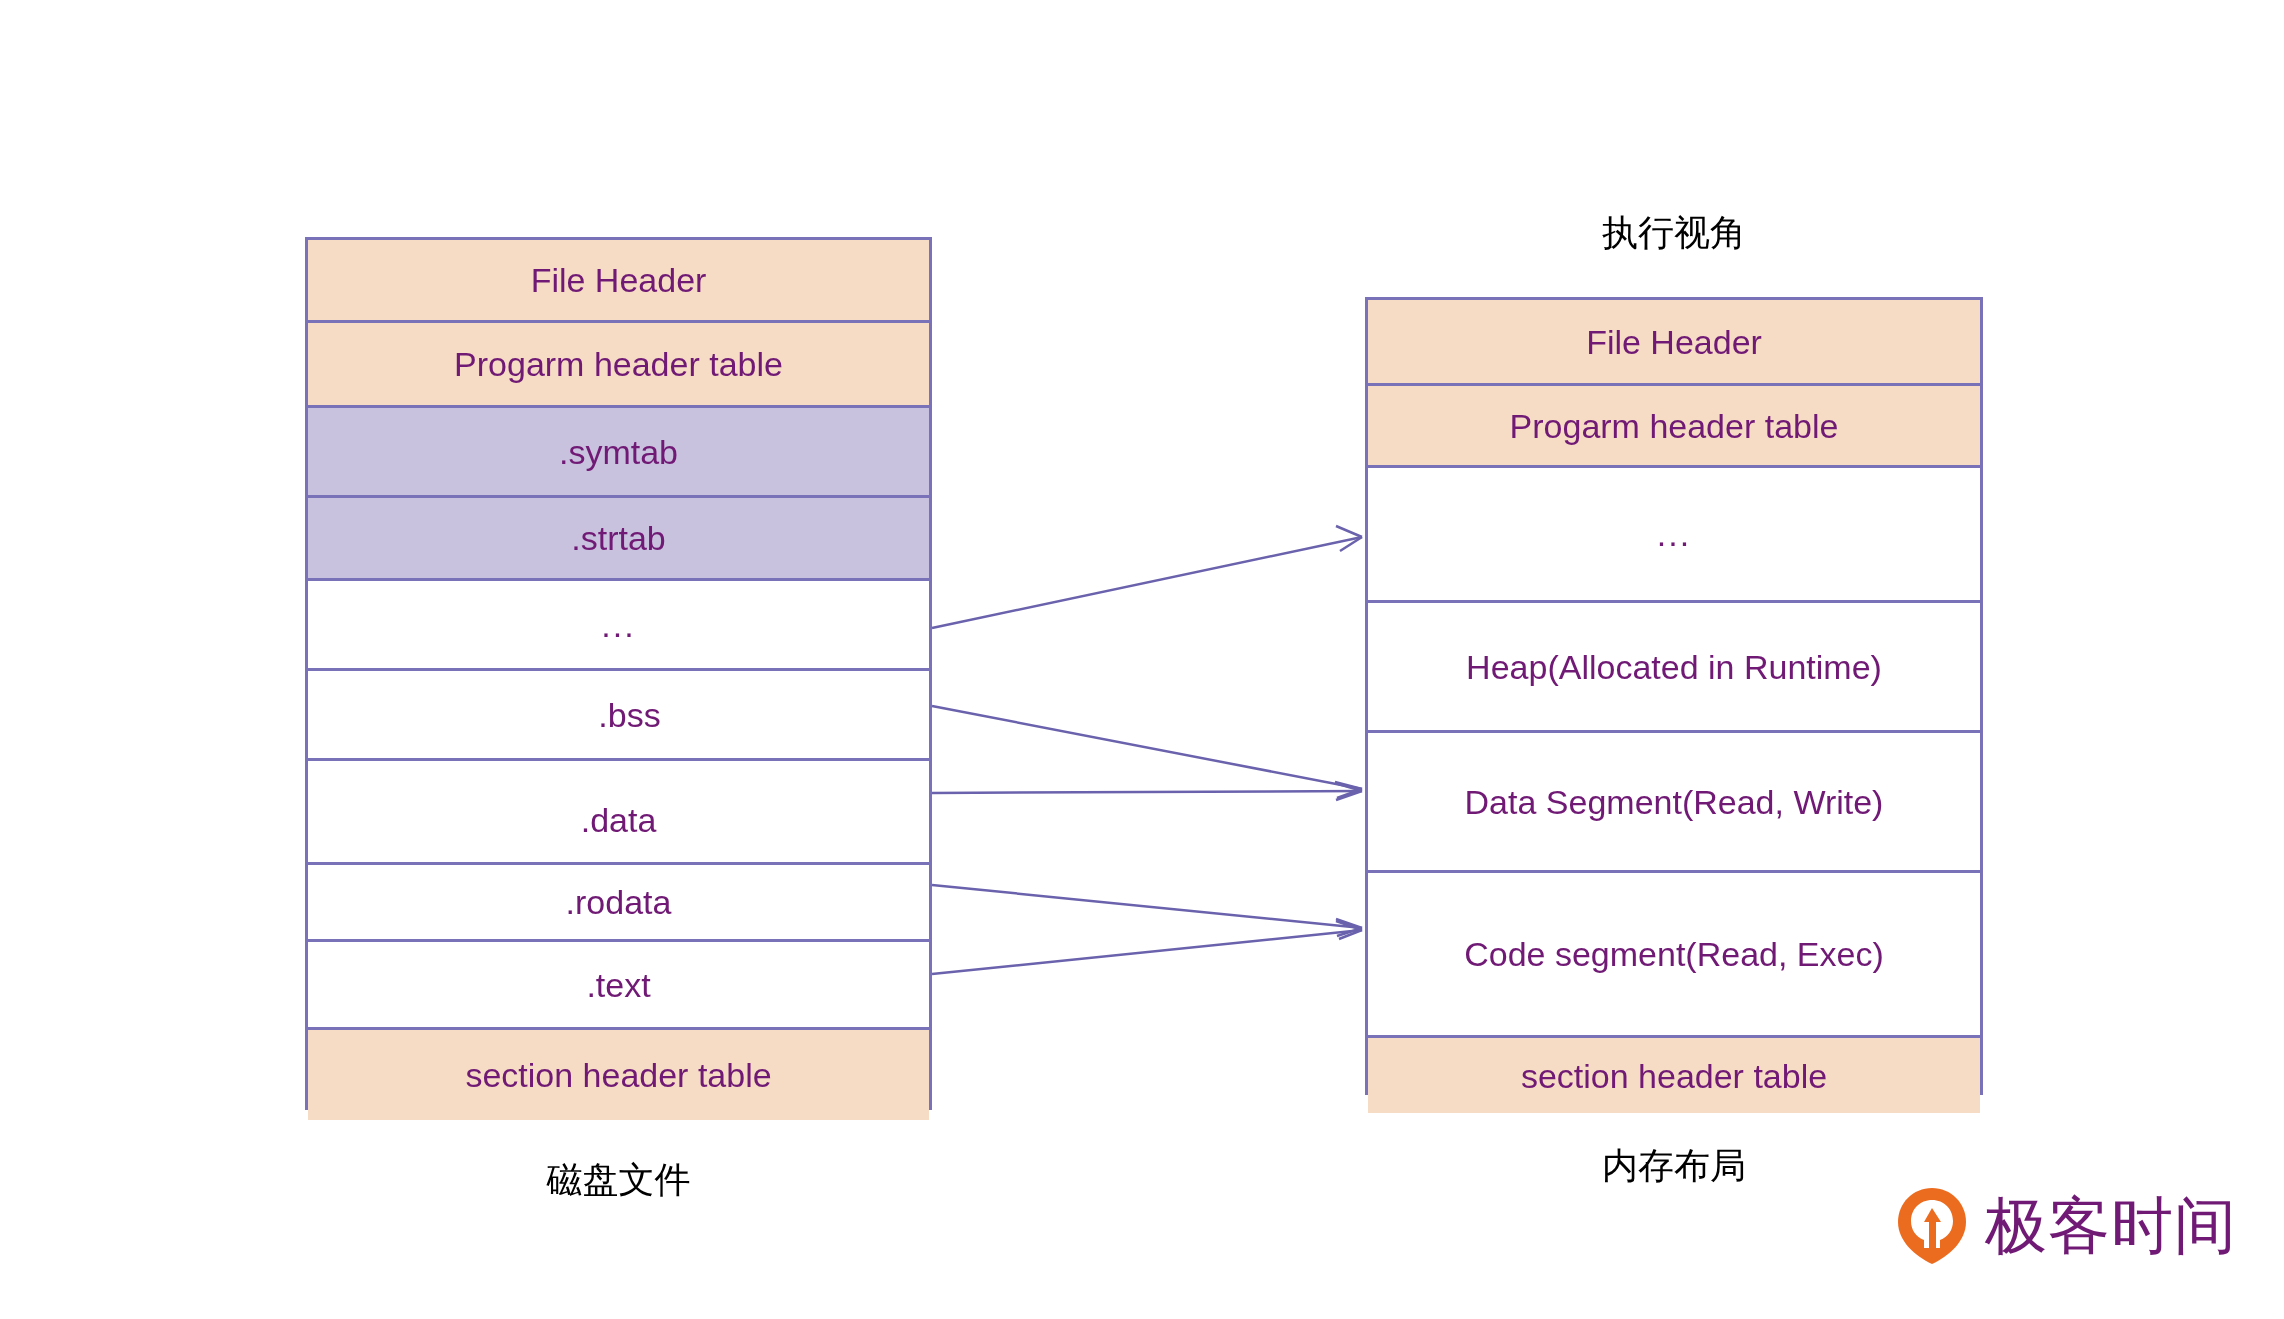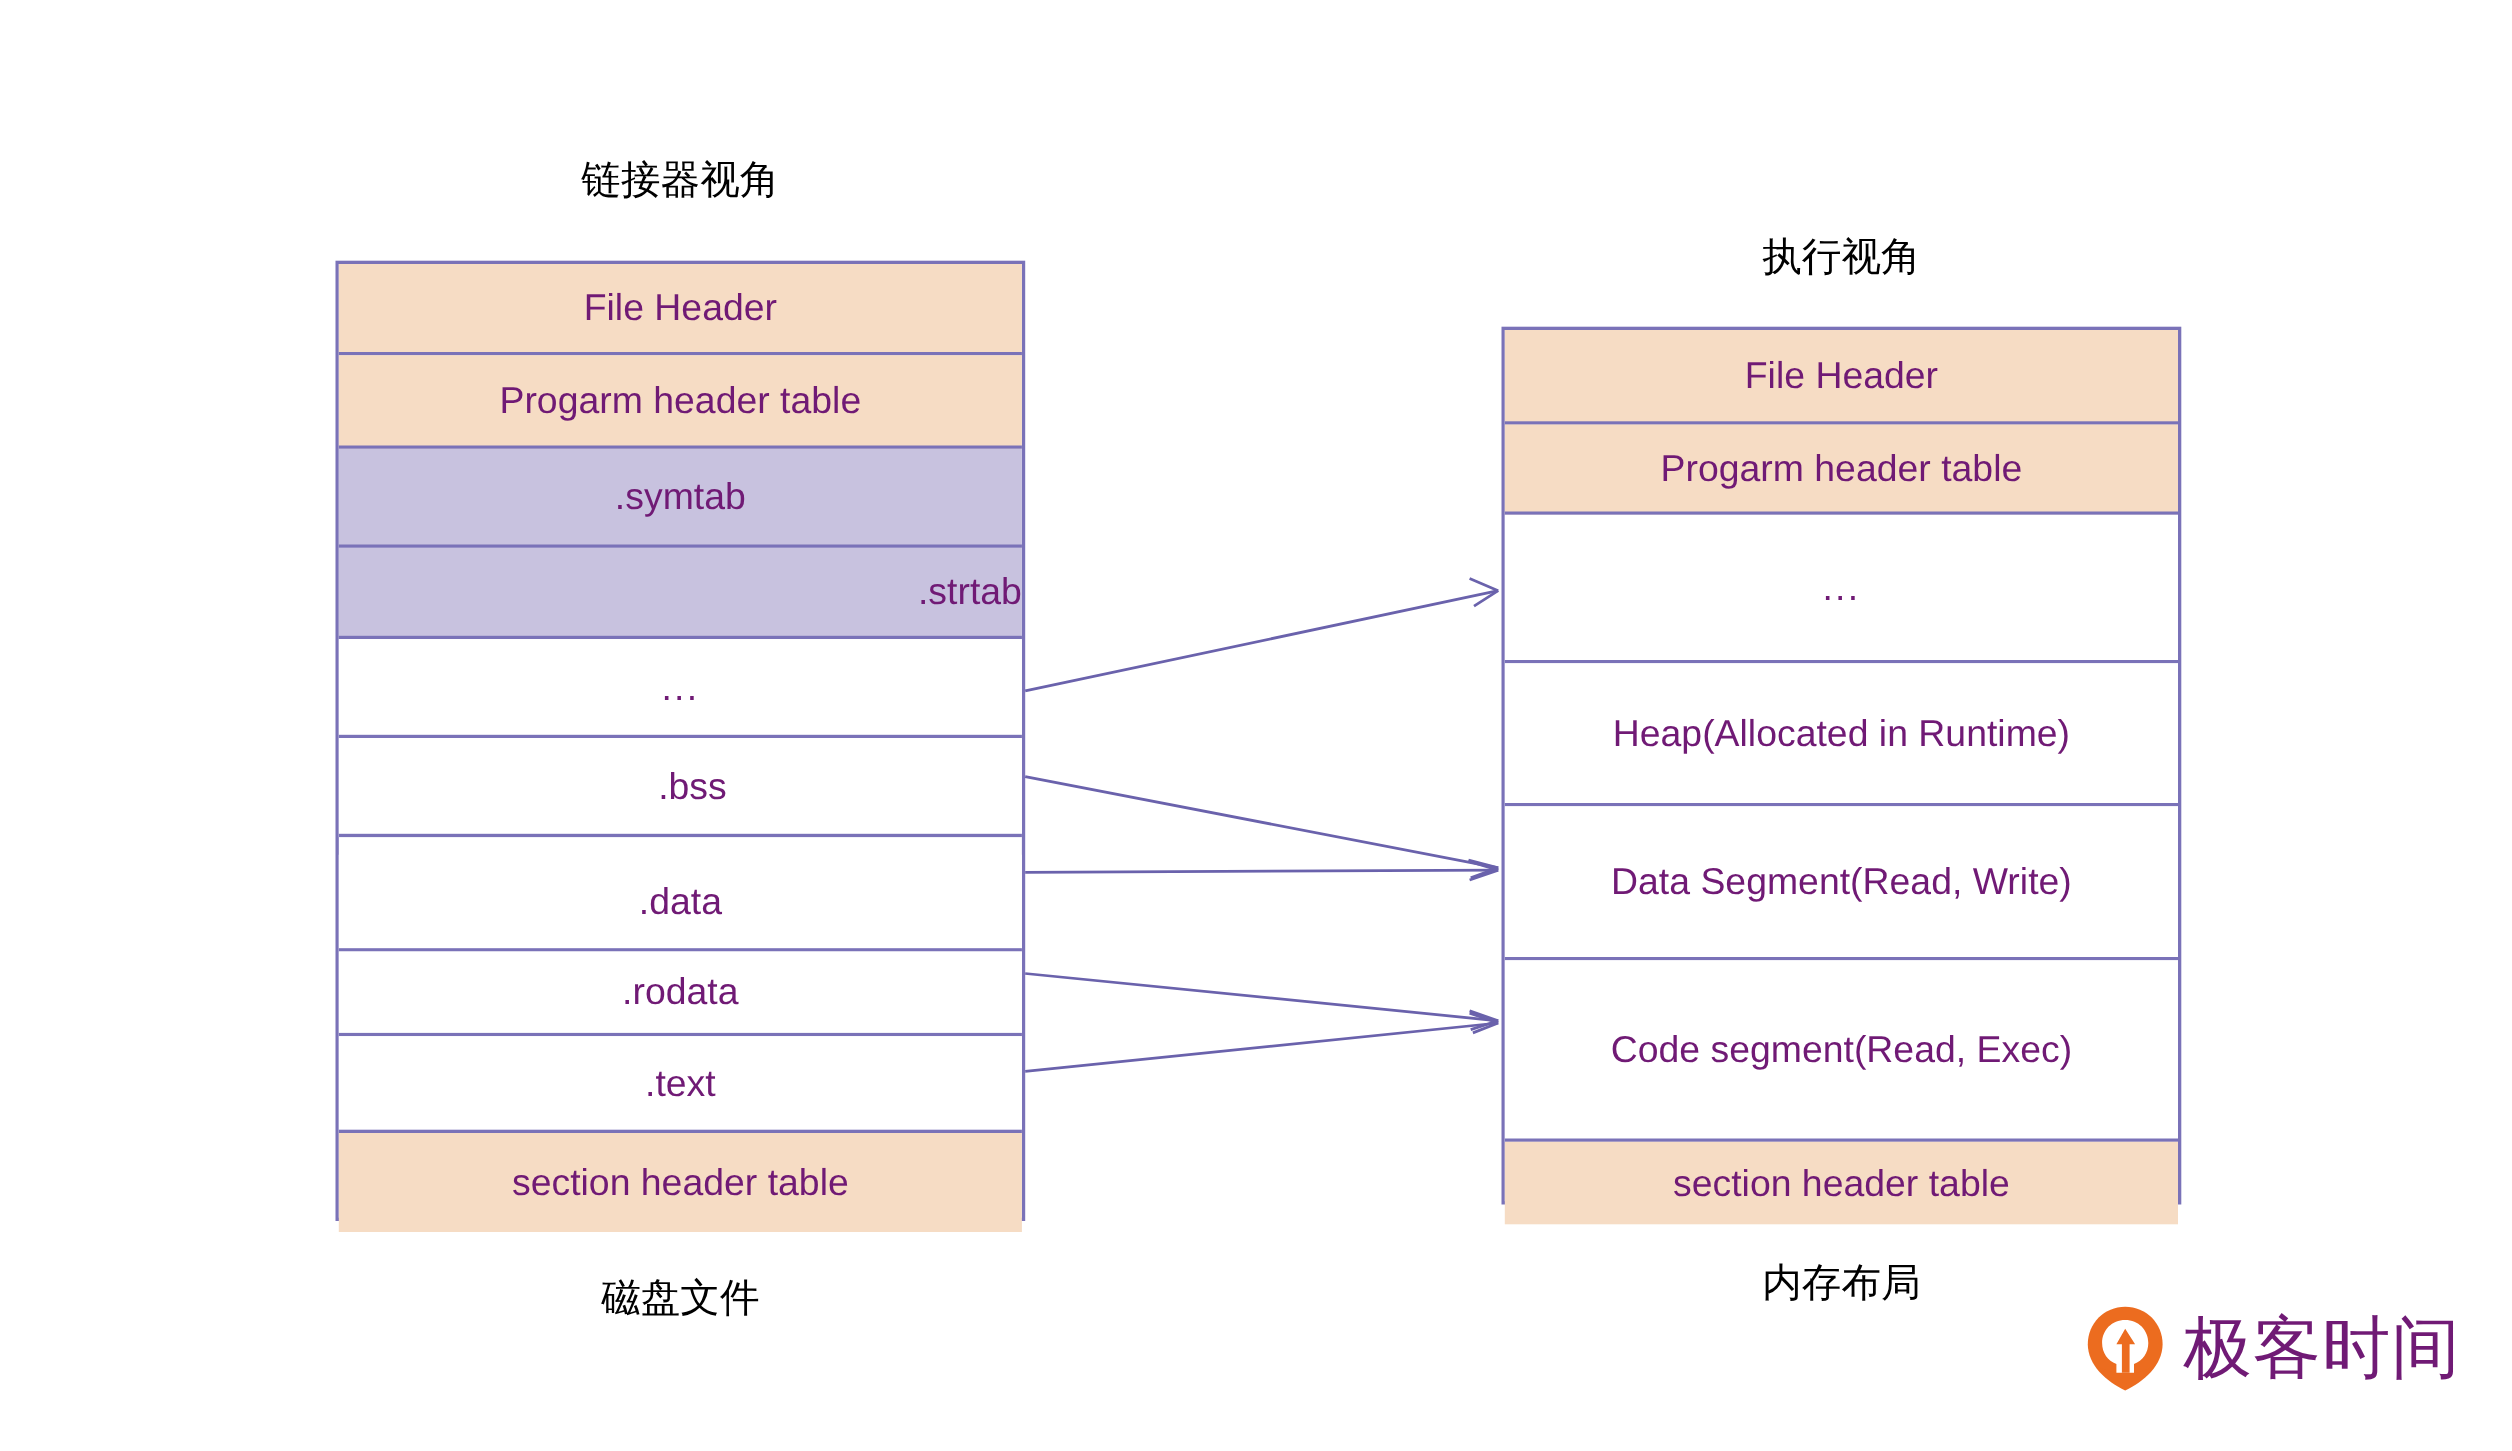--- a/index.html
+++ b/index.html
@@ -85,33 +85,32 @@
     letter-spacing: 1px;
     line-height: 1;
     white-space: nowrap;
   }
 </style>
 </head>
 <body>
 
 <div id="page">
 
-  <div class="caption" id="left-title">链接器视角</div>
 
   <div class="table" id="left-table">
       <div class="row fill-orange" style="height: 83px;">
         <span>File Header</span>
       </div>
       <div class="row fill-orange" style="height: 85px;">
         <span>Progarm header table</span>
       </div>
       <div class="row fill-purple" style="height: 90px;">
         <span>.symtab</span>
       </div>
-      <div class="row fill-purple" style="height: 83px; justify-content: flex-end;">
+      <div class="row fill-purple" style="height: 83px;">
         <span>.strtab</span>
       </div>
       <div class="row dots" style="height: 90px;">
         <span>...</span>
       </div>
       <div class="row" style="height: 90px; padding-left: 22px;">
         <span>.bss</span>
       </div>
       <div class="row" style="height: 88px; margin-top: 16px;">
         <span>.data</span>

